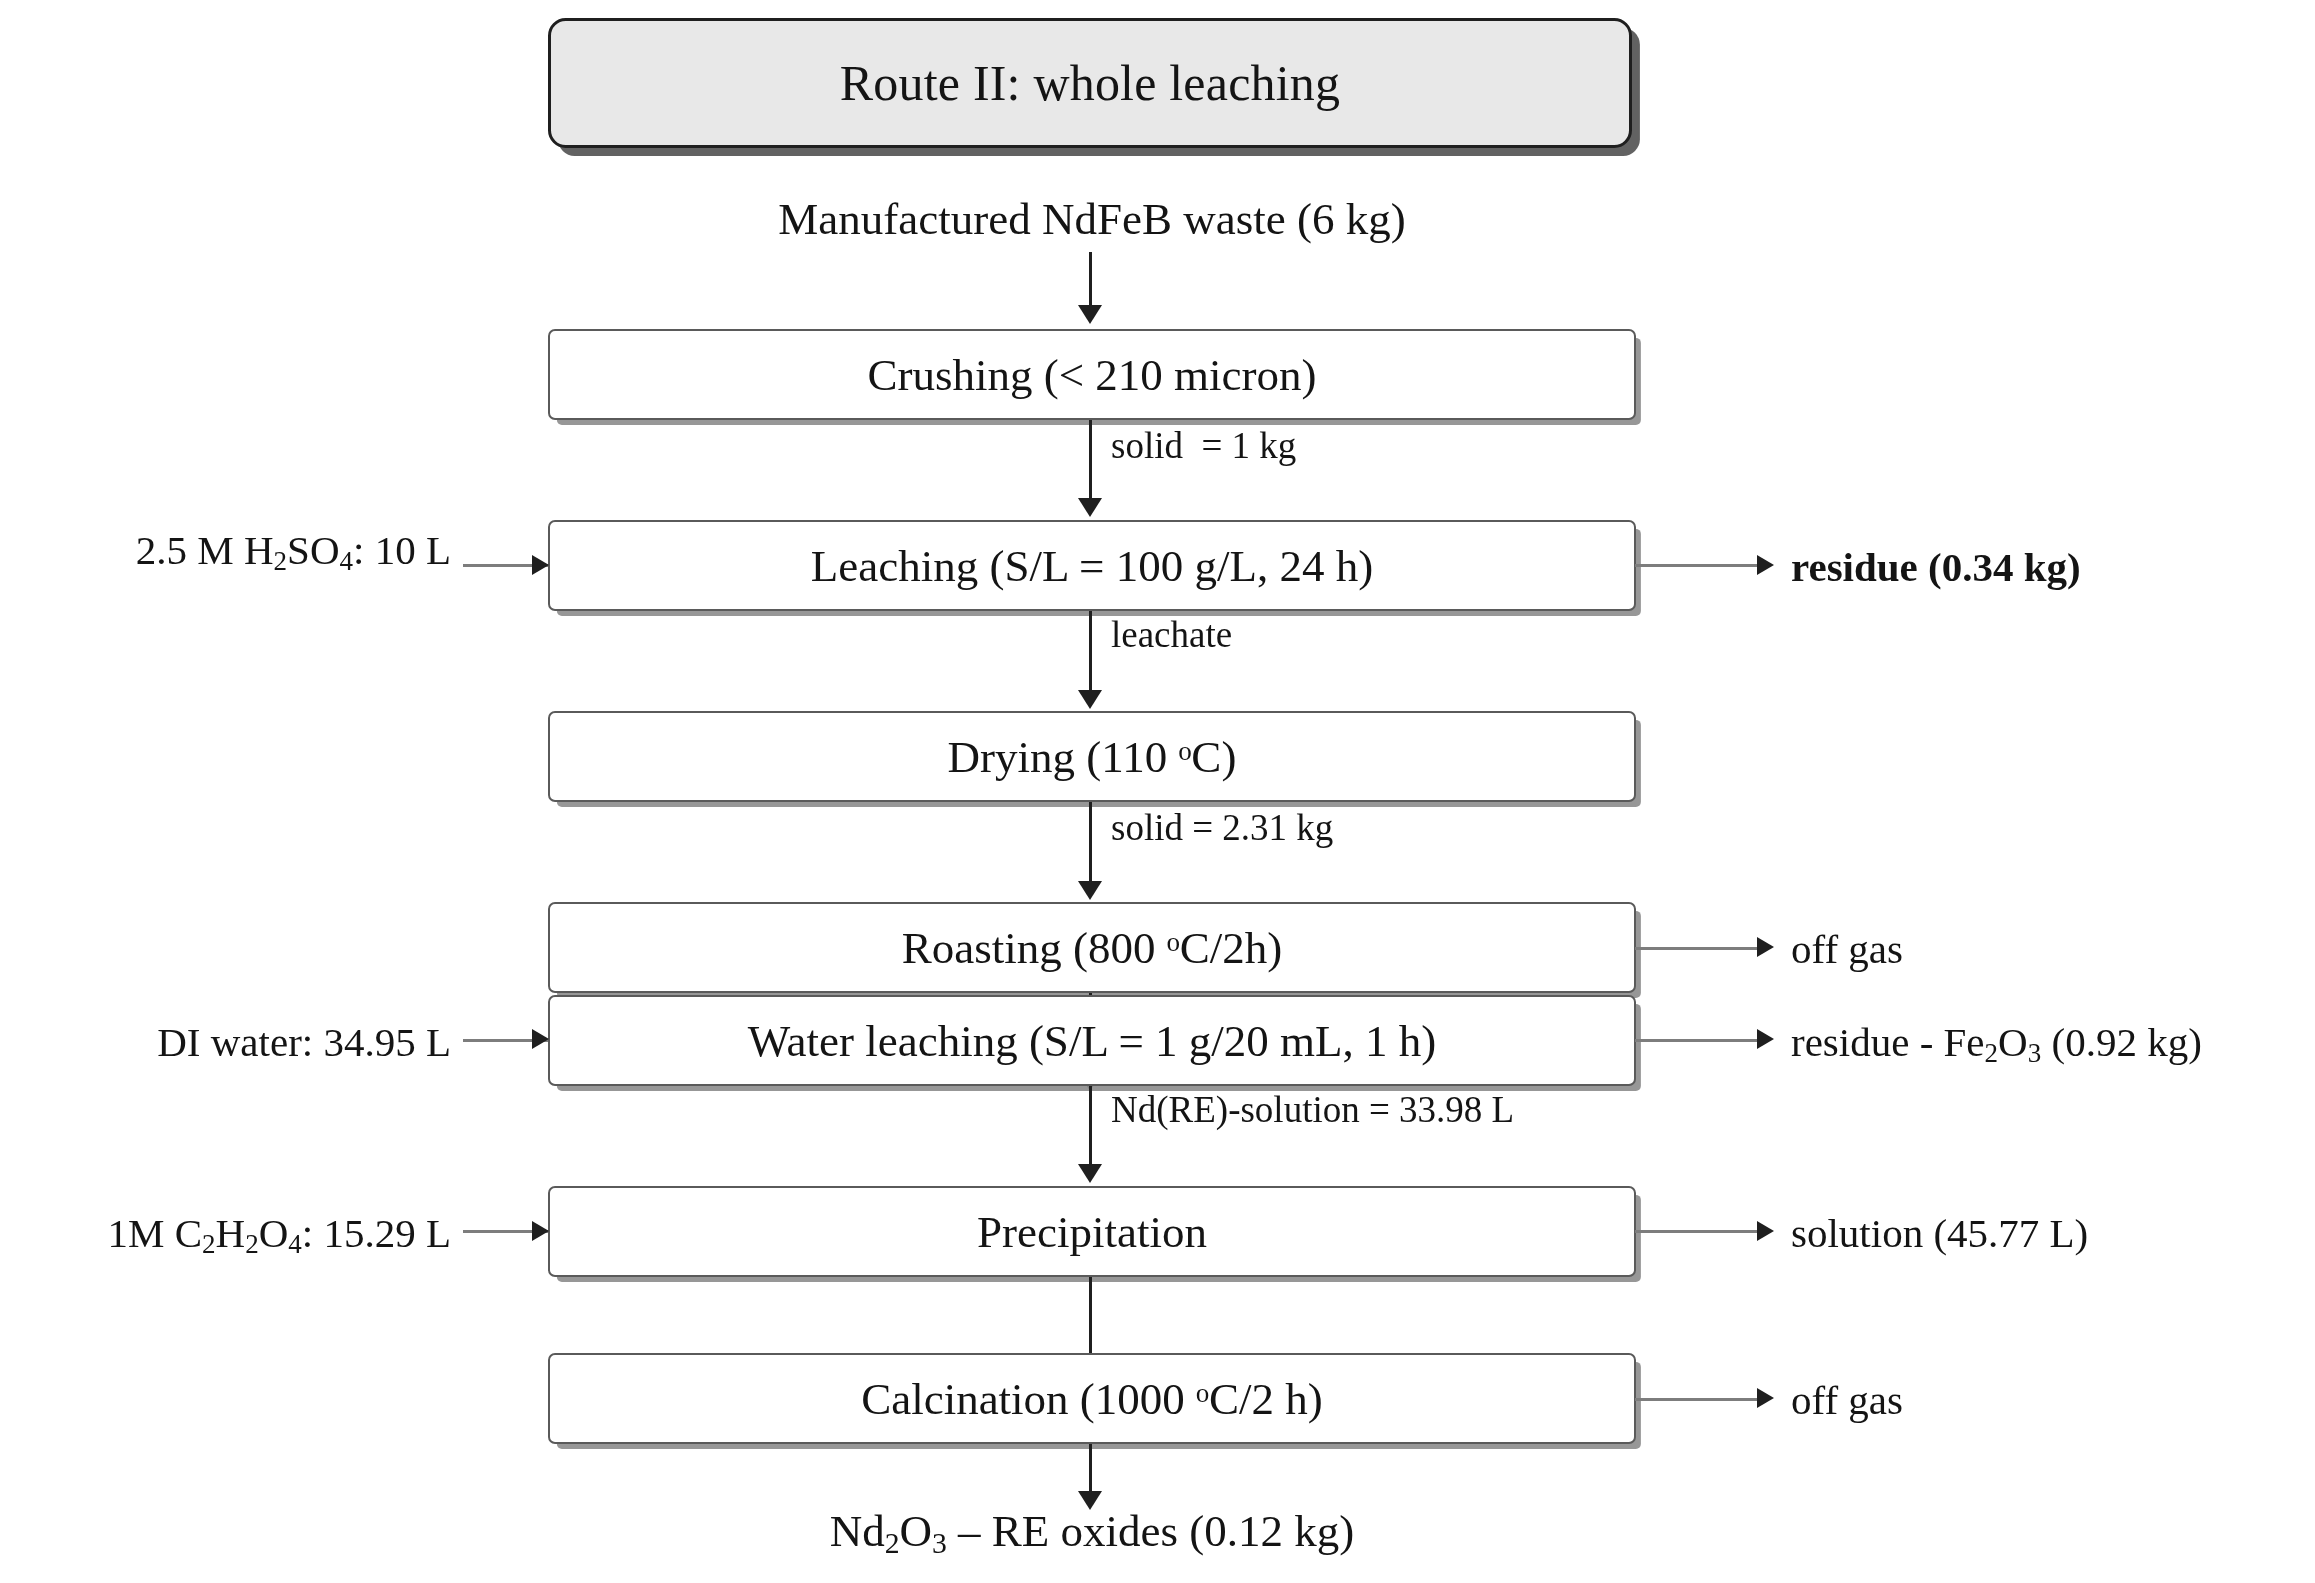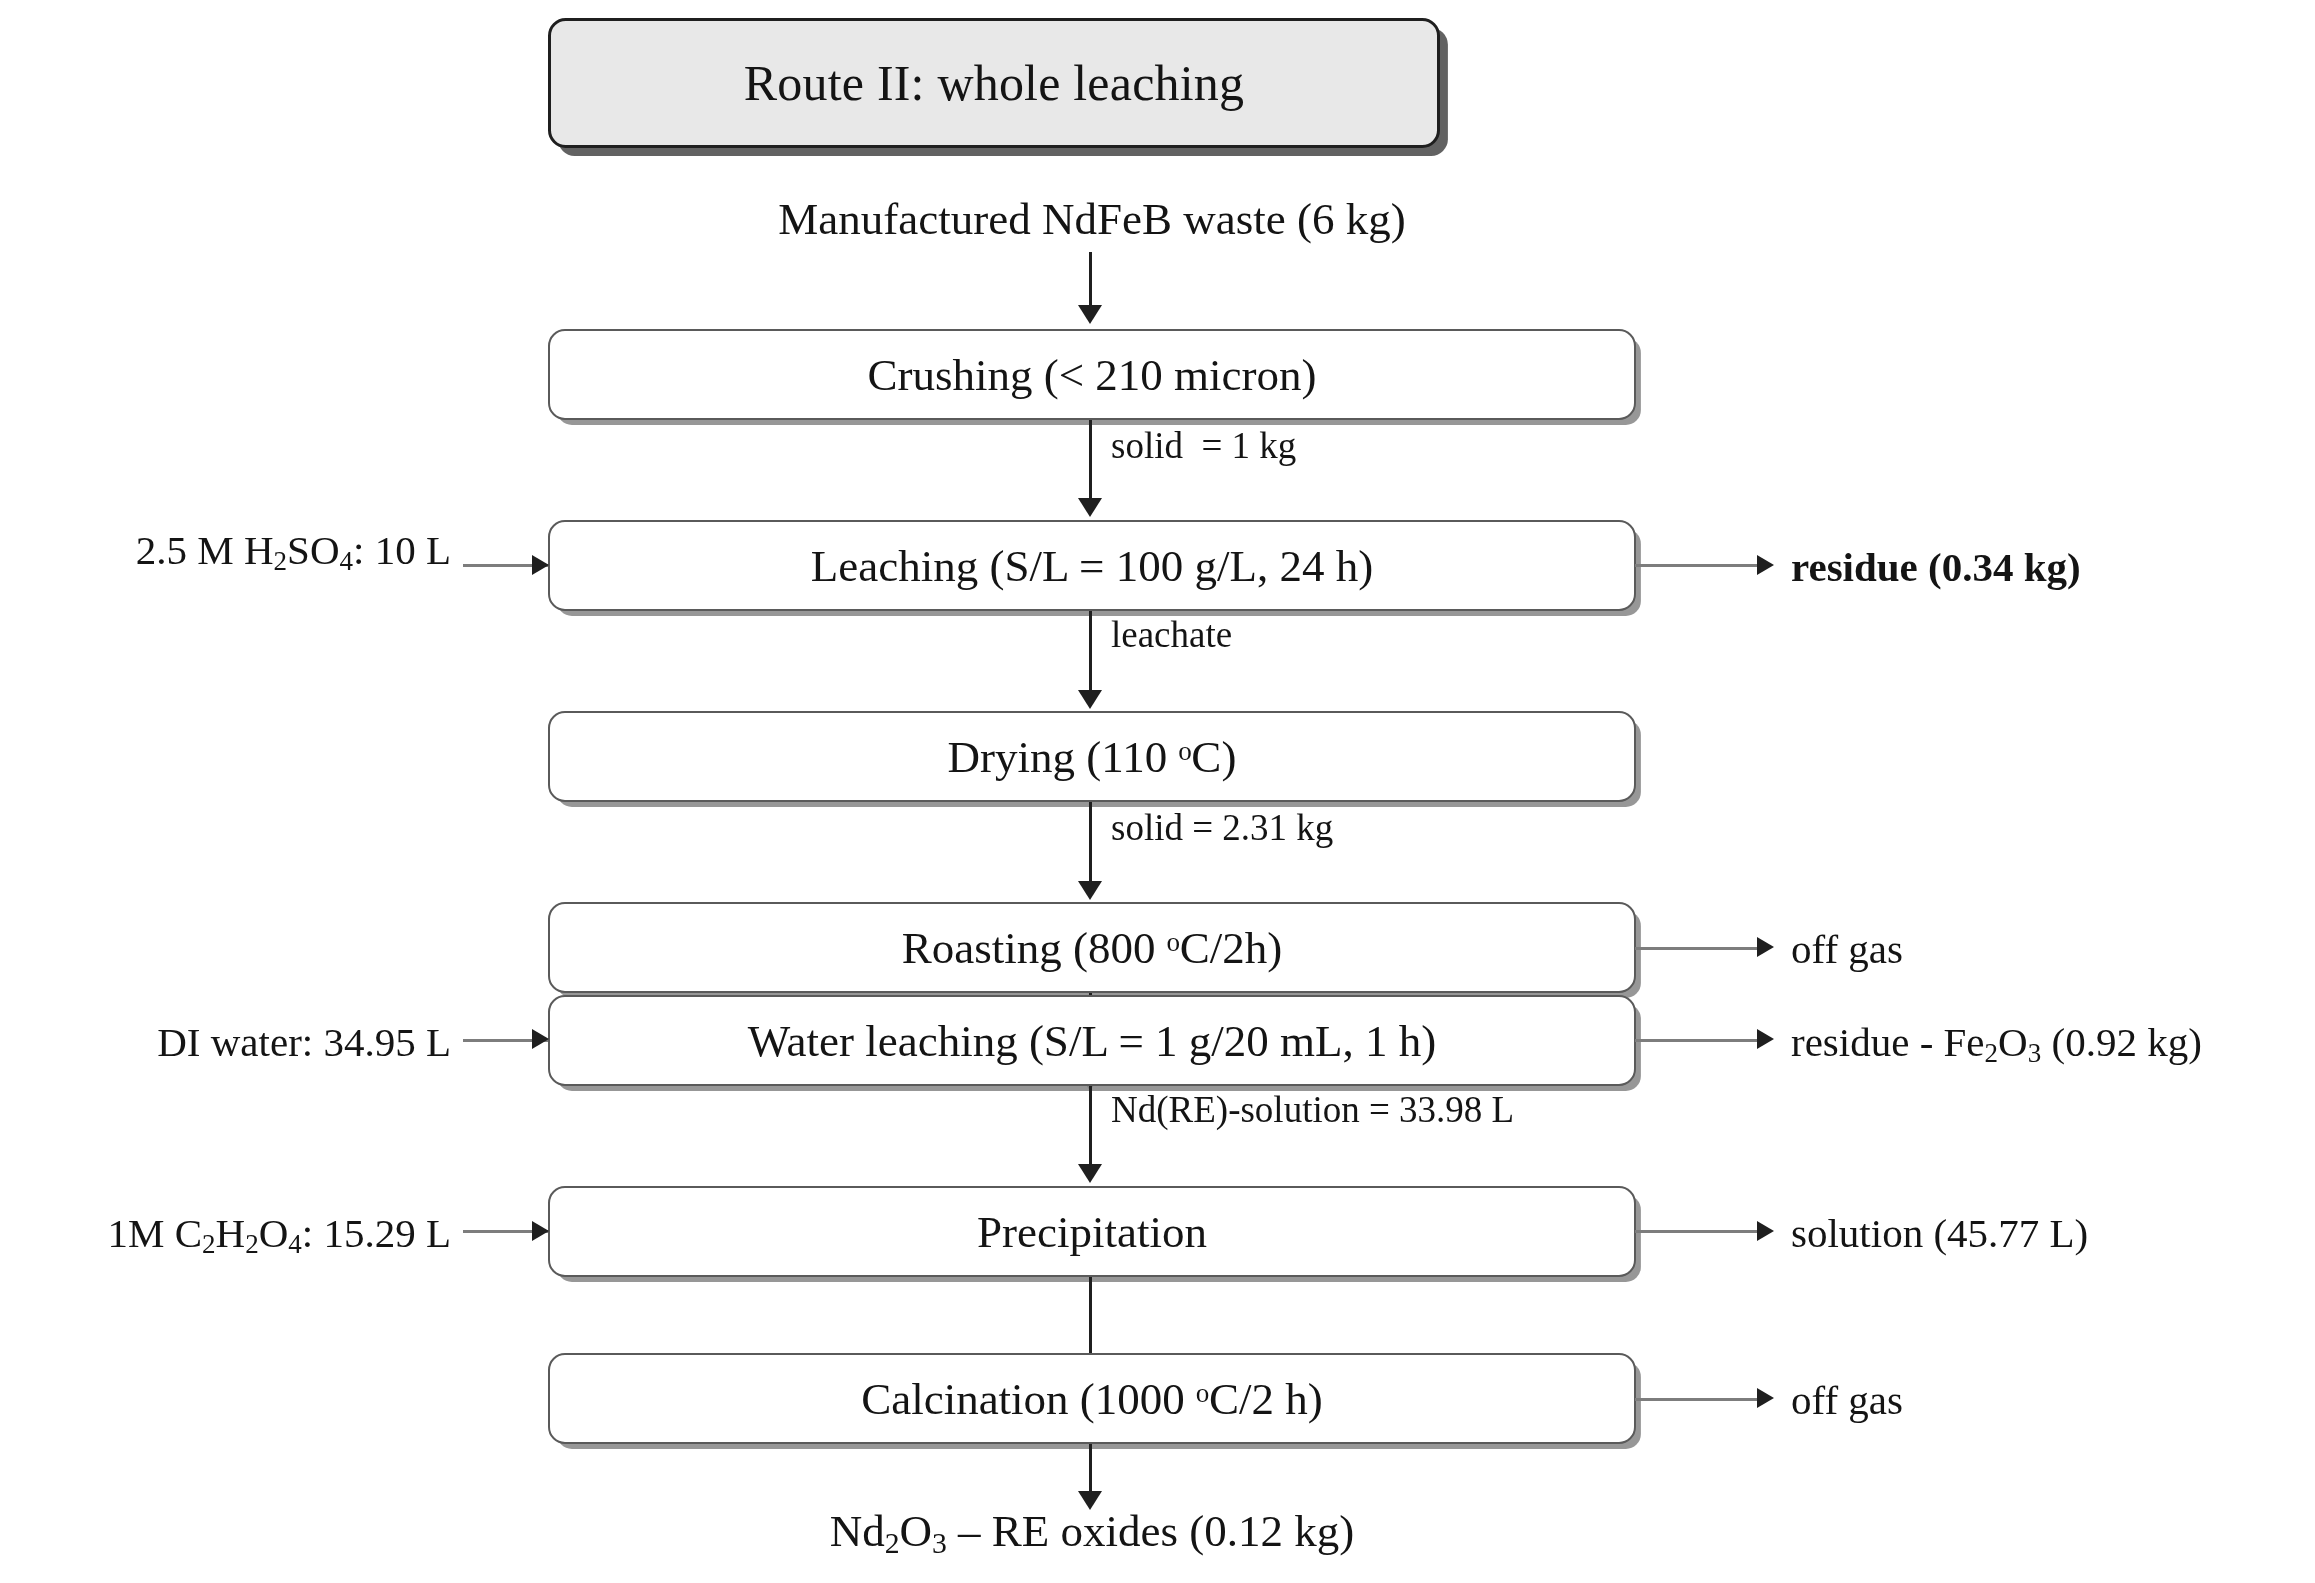--- a/index.html
+++ b/index.html
@@ -20,21 +20,21 @@
     position: relative;
     width: 2316px;
     height: 1583px;
   }
 
   
   .title-banner {
     position: absolute;
     left: 548px;
     top: 17.7px;
-    width: 892px;
+    width: 1084px;
     height: 130px;
     box-sizing: border-box;
     background: #e8e8e8;
     border: 3.9px solid #1f1f1f;
     border-radius: 17.7px;
     box-shadow: 8.9px 8.9px 0 -1px rgba(70,70,70,0.85);
     display: flex;
     align-items: center;
     justify-content: center;
   }
@@ -46,21 +46,21 @@
 
   
   .proc-box {
     position: absolute;
     left: 548px;
     width: 1088px;
     height: 91px;
     box-sizing: border-box;
     background: #ffffff;
     border: 2px solid #5a5a5a;
-    border-radius: 17px;
+    border-radius: 7px;
     box-shadow: 6.9px 6.9px 0 -2px rgba(140,140,140,0.9);
     display: flex;
     align-items: center;
     justify-content: center;
   }
   .proc-box .proc-text {
     font-size: 45px;
     color: #141414;
     white-space: pre;
   }

